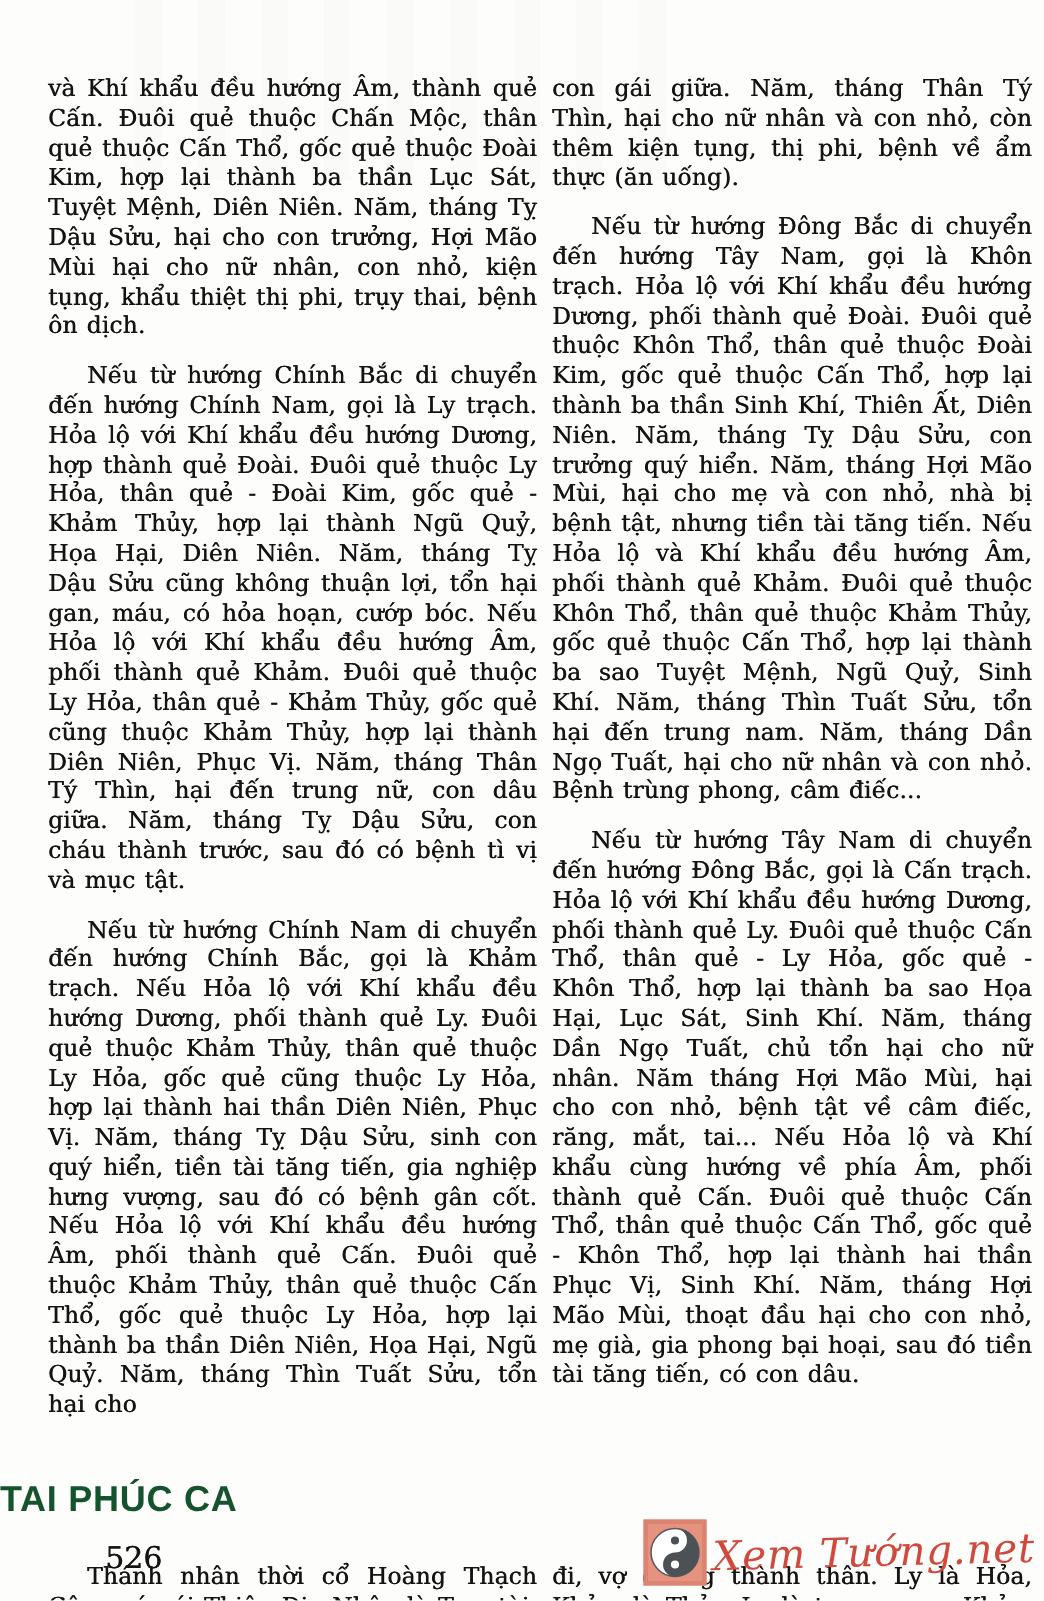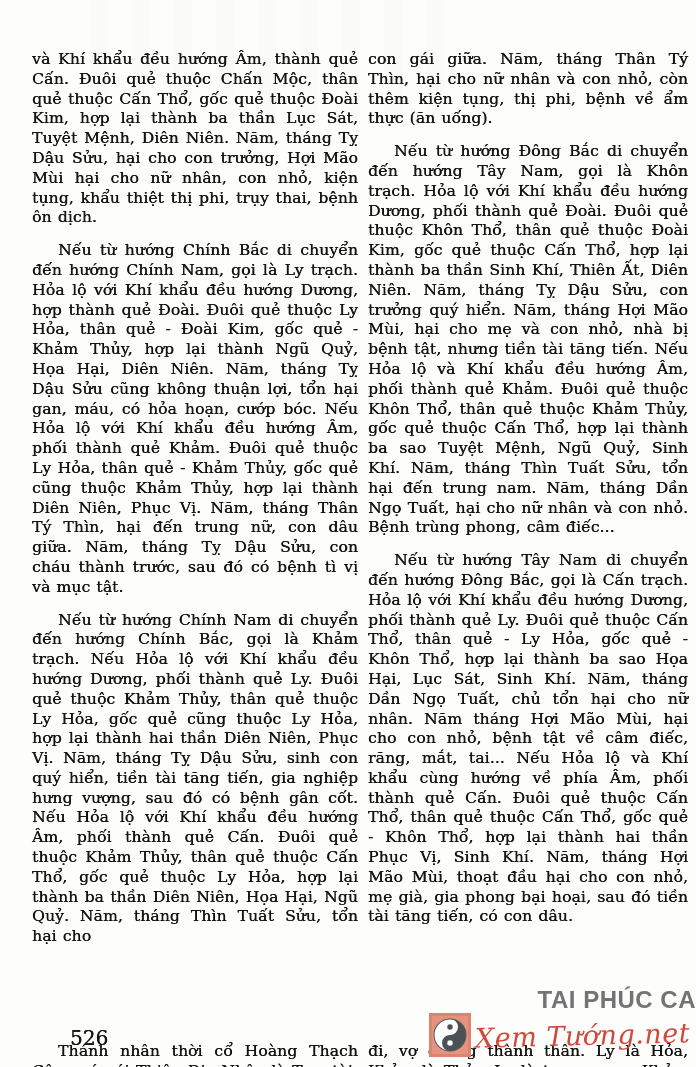--- a/index.html
+++ b/index.html
@@ -30,26 +30,26 @@
     line-height:19.8px;
     text-align:justify;
     text-indent:26px;
     letter-spacing:0.1px;
     word-spacing:1px;
     text-shadow:0.3px 0 0 #151413;
   }
   .col p.cont{text-indent:0;}
   h1.section-heading{
     margin:26px 0 28px 0;
-    text-align:right;
+    text-align:left;
     font-family:"Liberation Sans","DejaVu Sans",sans-serif;
     font-weight:bold;
     font-size:24px;
     letter-spacing:0.5px;
-    color:#737373;
+    color:#14532d;
   }
   .page-number{
     position:absolute;left:30px;top:1026px;
     font-size:20px;
     text-shadow:0.3px 0 0 #151413;
     margin-left:40px;
   }
   .watermark{
     position:absolute;right:6px;top:1013px;
     display:flex;align-items:center;gap:4px;

